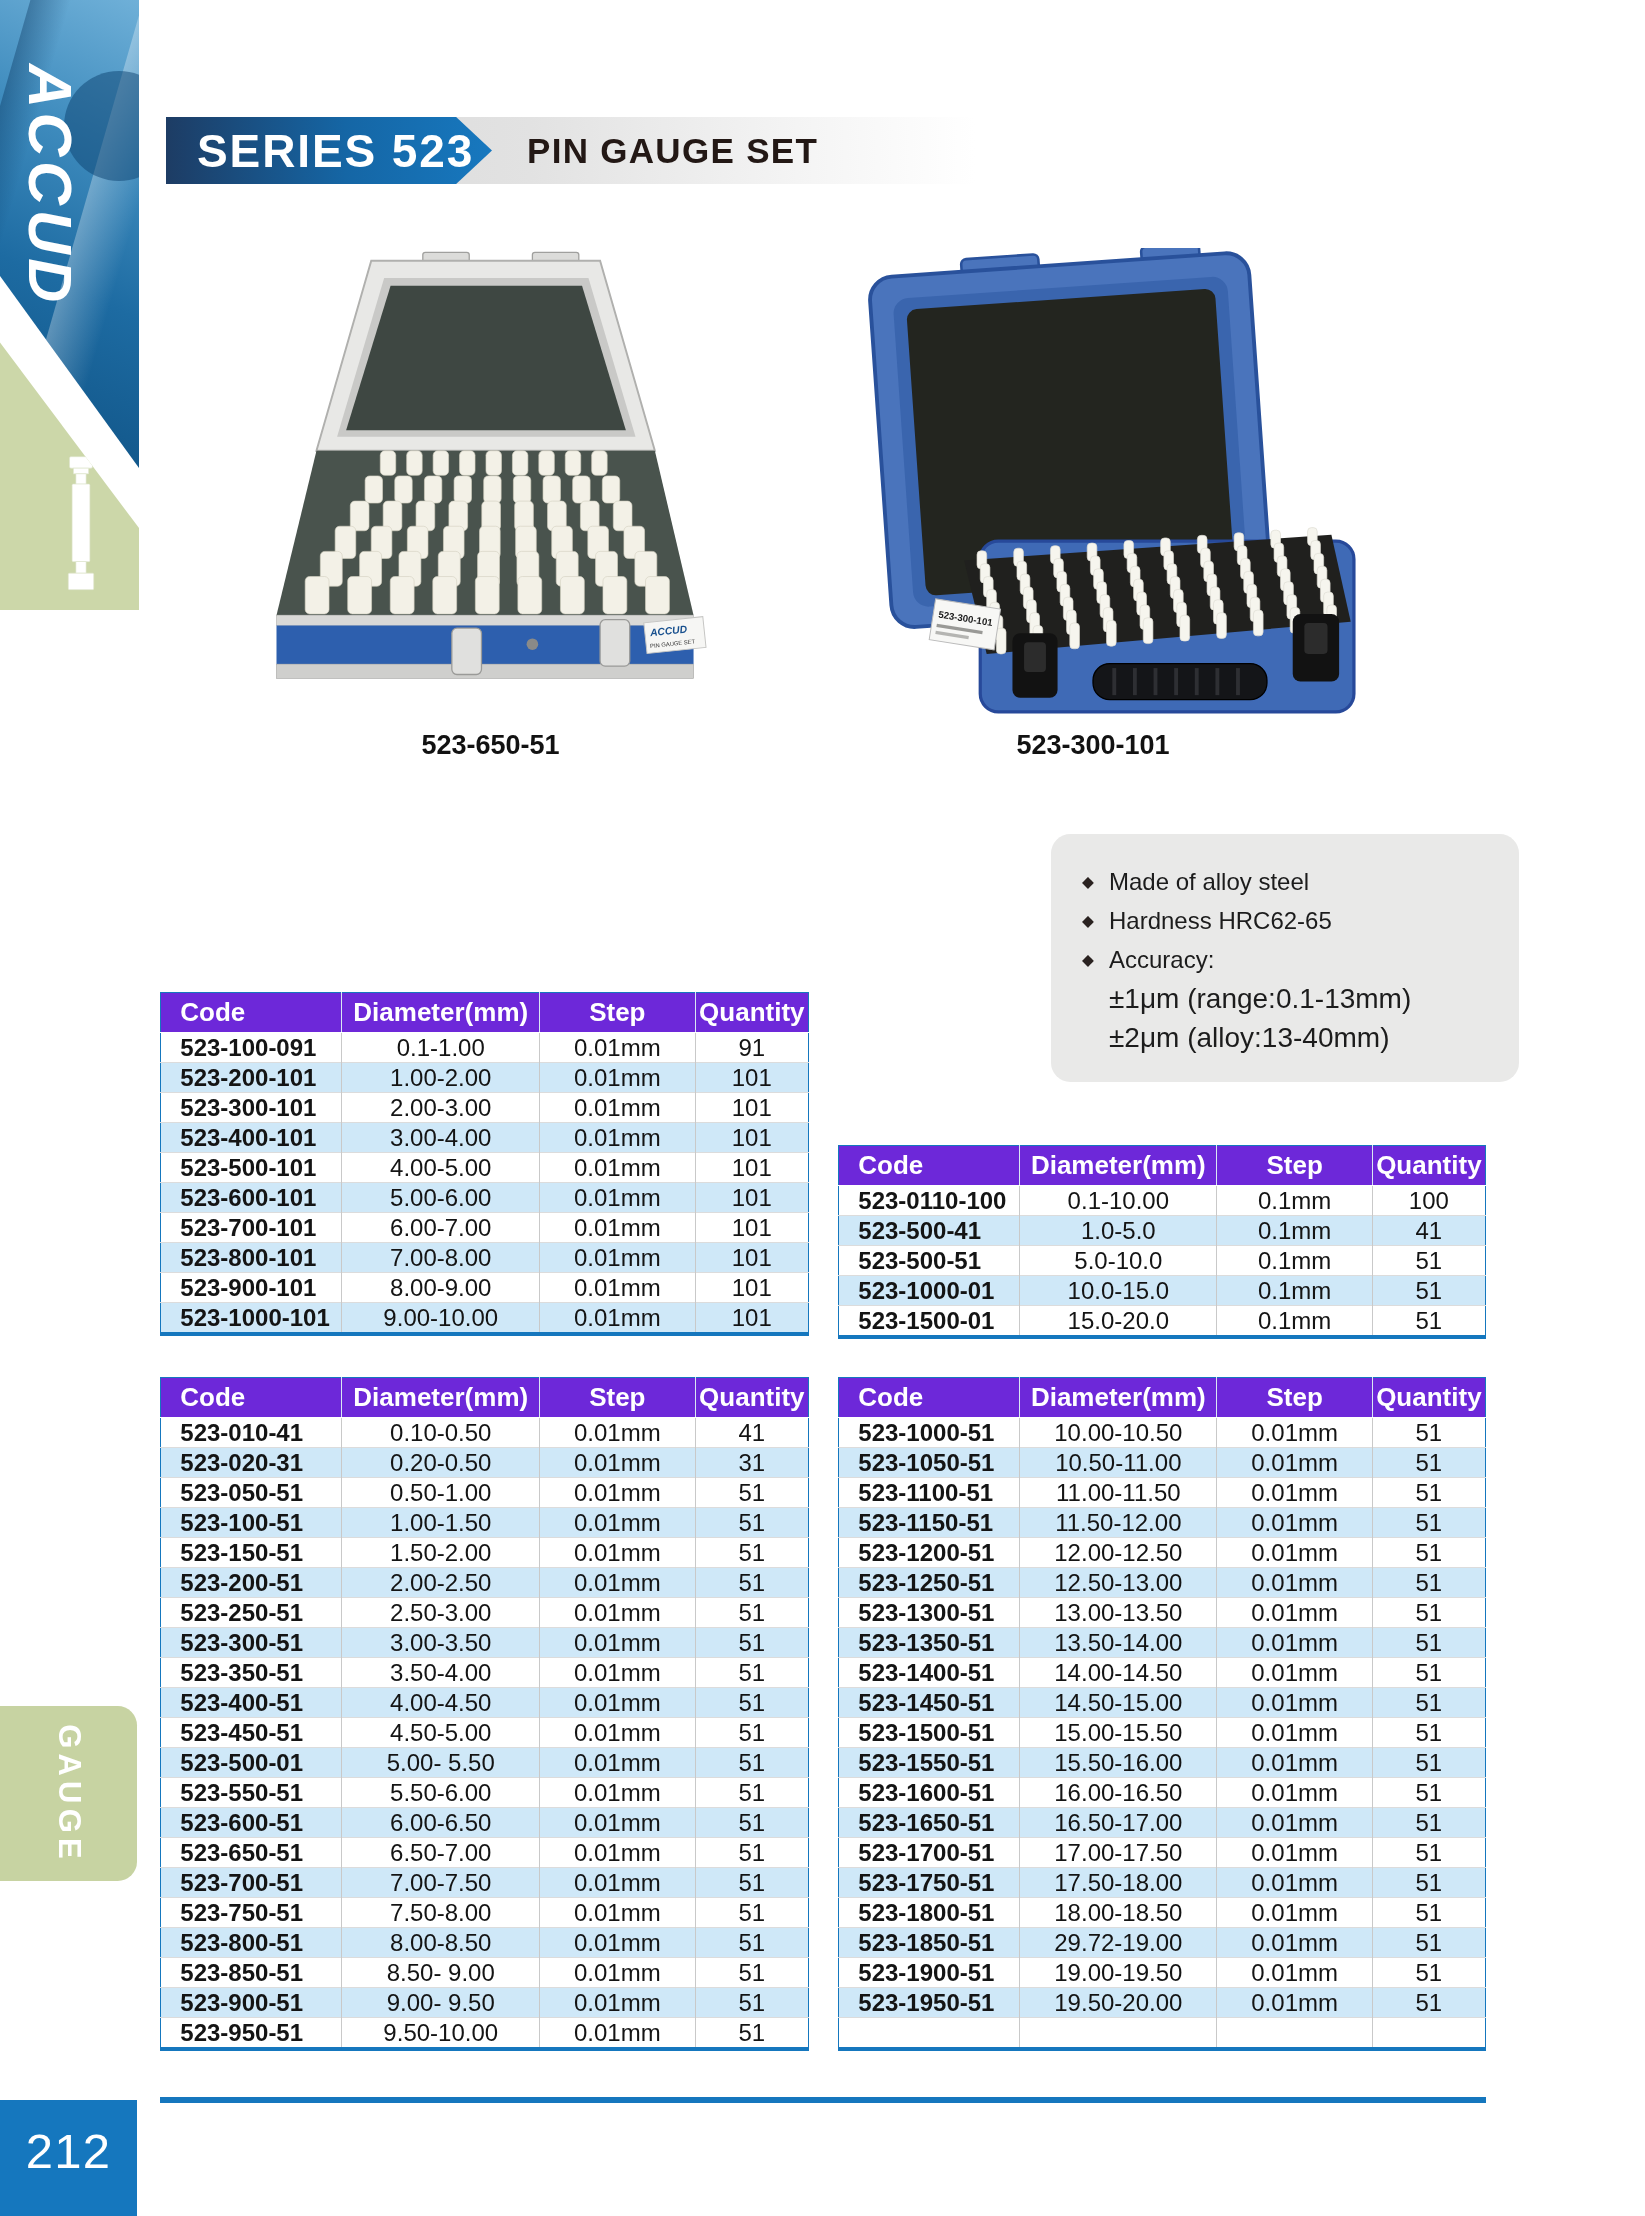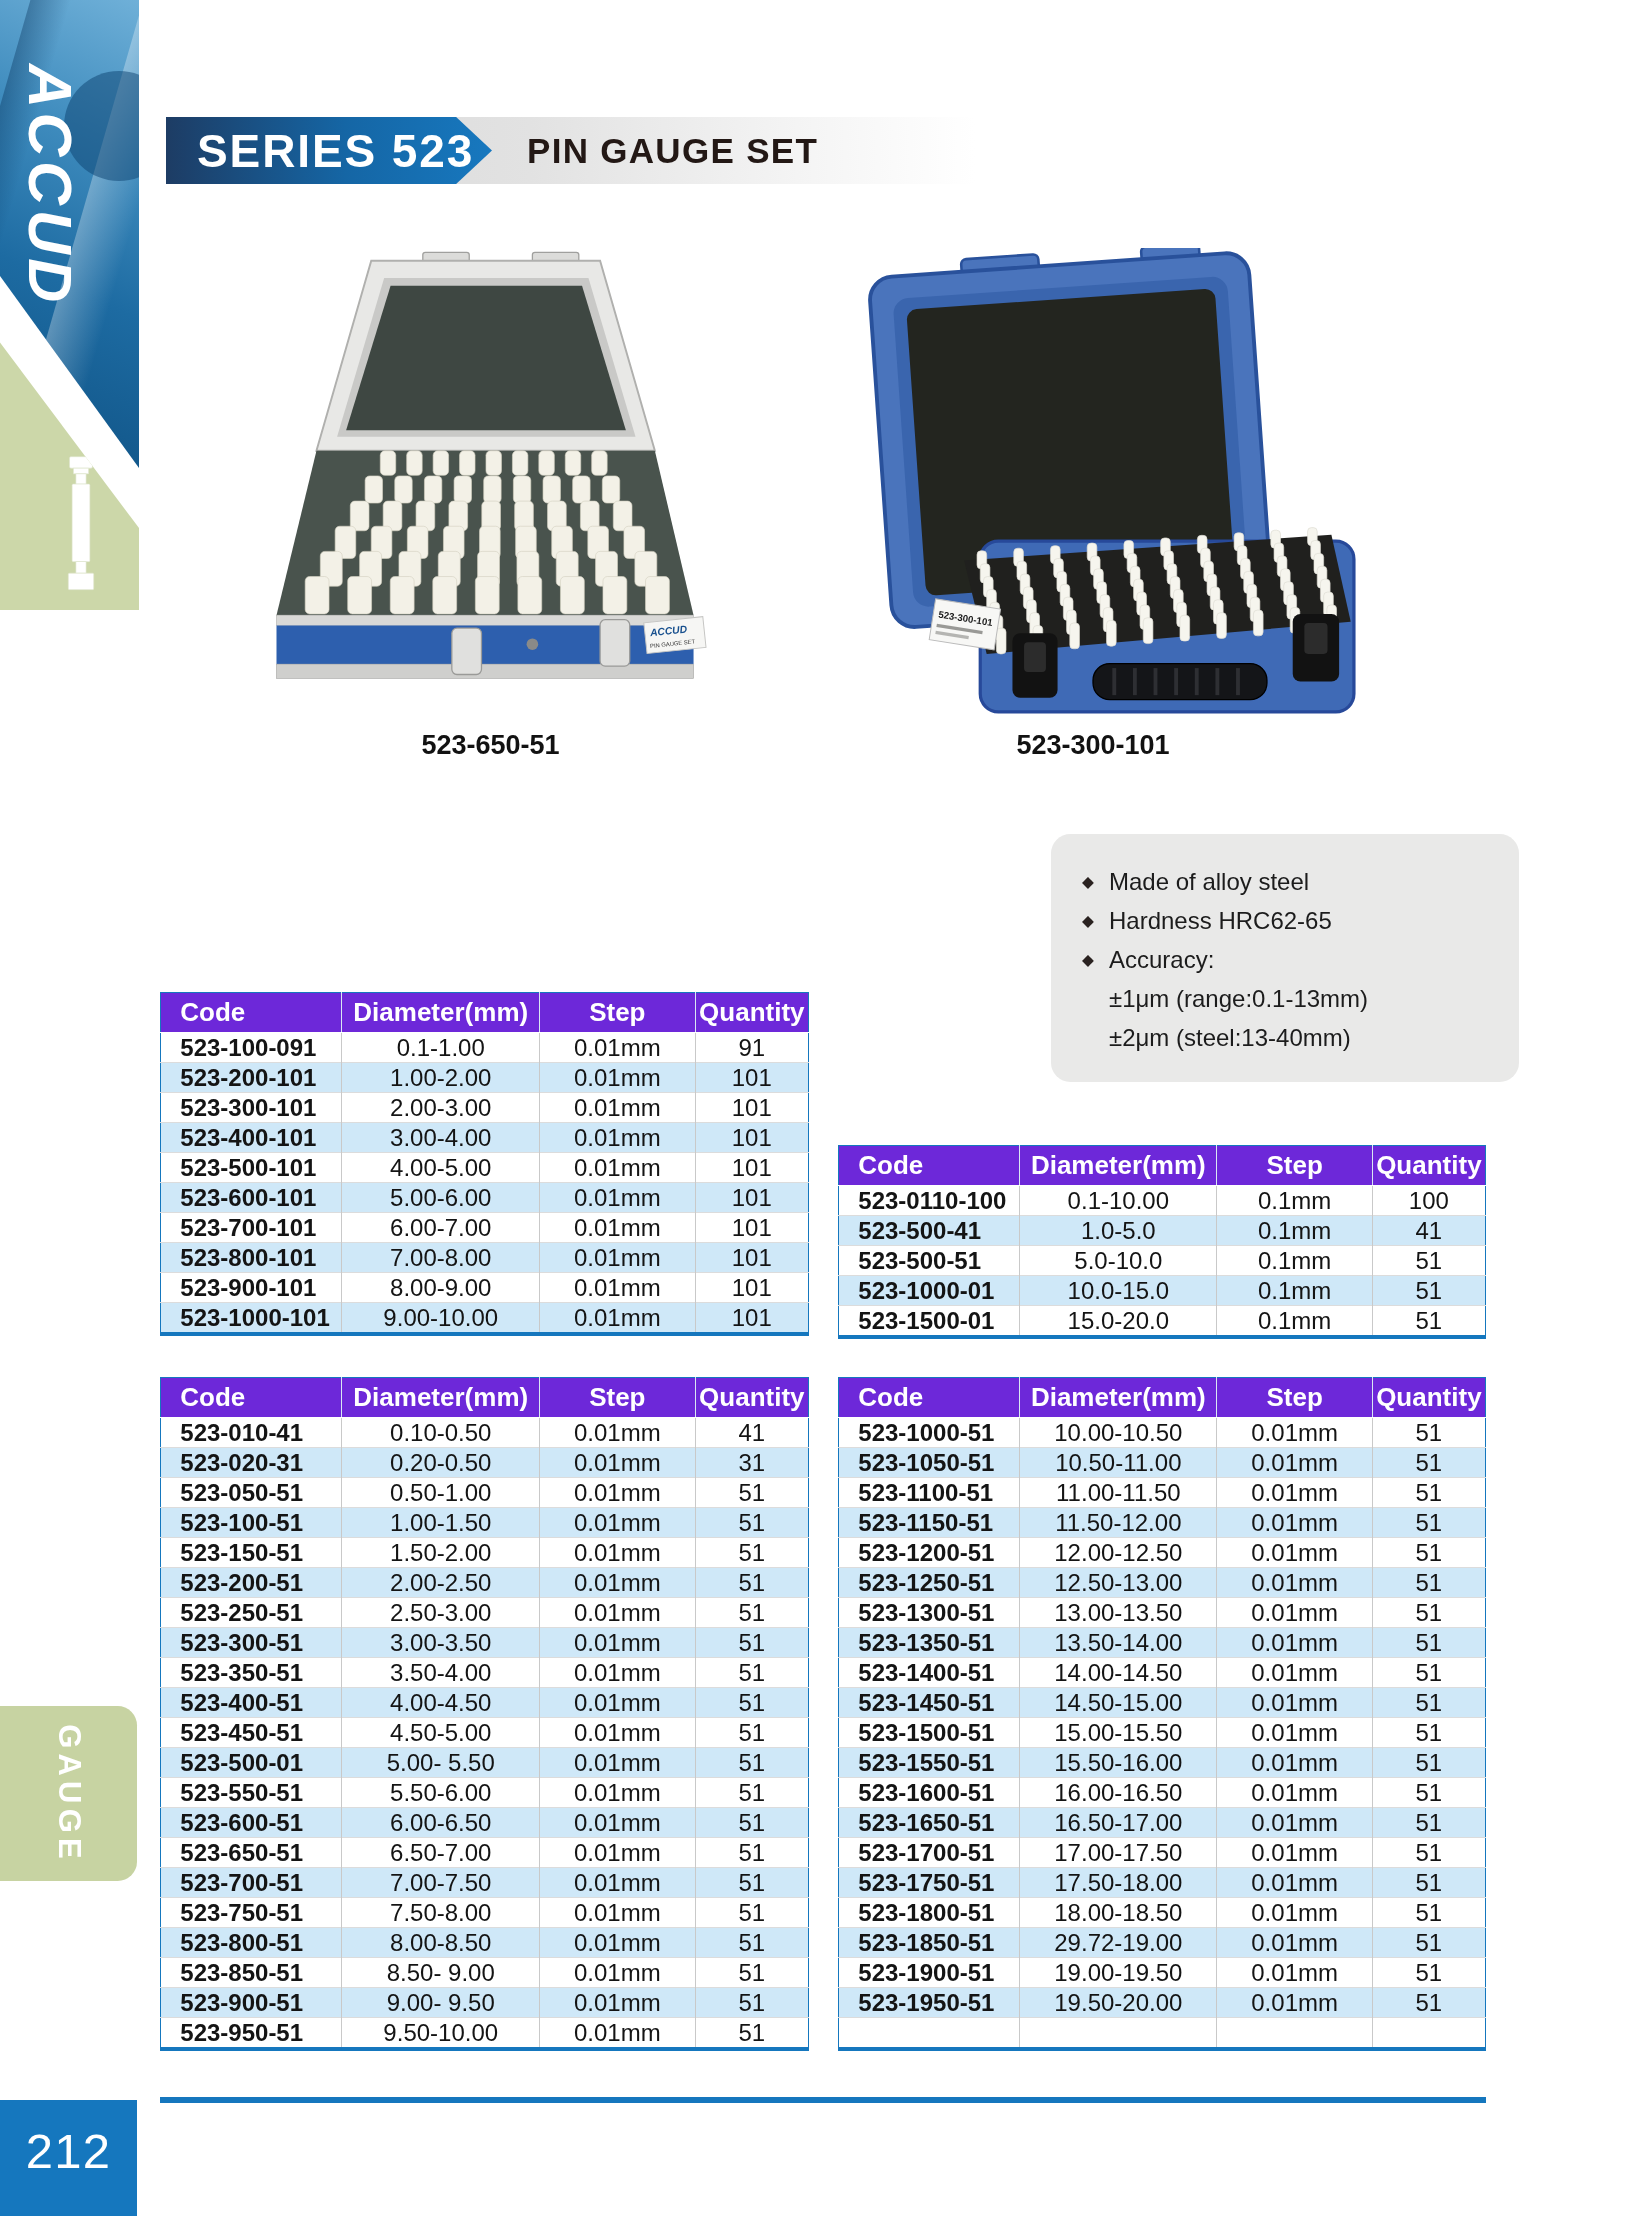--- a/index.html
+++ b/index.html
@@ -45,21 +45,21 @@
 
   
   .fig{position:absolute;}
   .fig-caption{position:absolute;text-align:center;font-size:27px;font-weight:bold;color:#121212;}
 
   
   .features{position:absolute;left:1051px;top:834px;width:468px;height:248px;background:#e9e9e8;
       border-radius:19.3px;box-sizing:border-box;padding:28px 0 0 31px;}
   .feat-line{display:flex;align-items:center;height:39px;font-size:24px;color:#1c1c1c;}
   .feat-line .bullet{font-size:15.5px;color:#2a2220;width:27px;}
-  .feat-sub{margin-left:27px;height:39px;line-height:39px;font-size:24px;color:#1c1c1c;}
+  .feat-sub{margin-left:27px;height:39px;line-height:39px;font-size:28px;color:#1c1c1c;}
 
   
   table.spec{position:absolute;border-collapse:collapse;table-layout:fixed;background:#fff;
       border:1.9px solid #1577be;border-bottom-width:4.5px;}
   table.spec th{background:#6d28d9;color:#ffffff;font-size:26px;font-weight:bold;height:39px;
       border-right:1.3px solid #d9e7f3;border-bottom:1.9px solid #ffffff;text-align:center;padding:0;}
   table.spec th:first-child{text-align:left;padding-left:19.3px;}
   table.spec th:last-child{border-right:none;}
   table.spec td{height:29px;line-height:29px;font-size:24px;color:#141414;text-align:center;
       border-right:1.3px solid #c9c9c9;border-top:1.3px solid #dcdcdc;padding:0;white-space:pre;}
@@ -315,21 +315,21 @@
     </div>
     <div class="feat-line">
       <span class="bullet">◆</span>
       <span>Hardness HRC62-65</span>
     </div>
     <div class="feat-line">
       <span class="bullet">◆</span>
       <span>Accuracy:</span>
     </div>
     <div class="feat-sub">±1μm (range:0.1-13mm)</div>
-    <div class="feat-sub">±2μm (steel:13-40mm)</div>
+    <div class="feat-sub">±2μm (alloy:13-40mm)</div>
   </div>
 
   <table class="spec" style="left:160px;top:992px;width:649px;">
     <colgroup>
         <col style="width:28%">
         <col style="width:30.5%">
         <col style="width:24%">
         <col style="width:17.5%">
       </colgroup>
   <thead>

